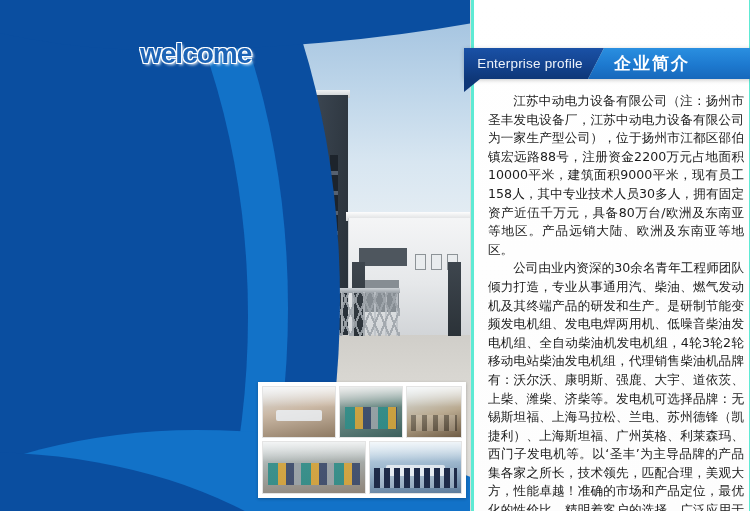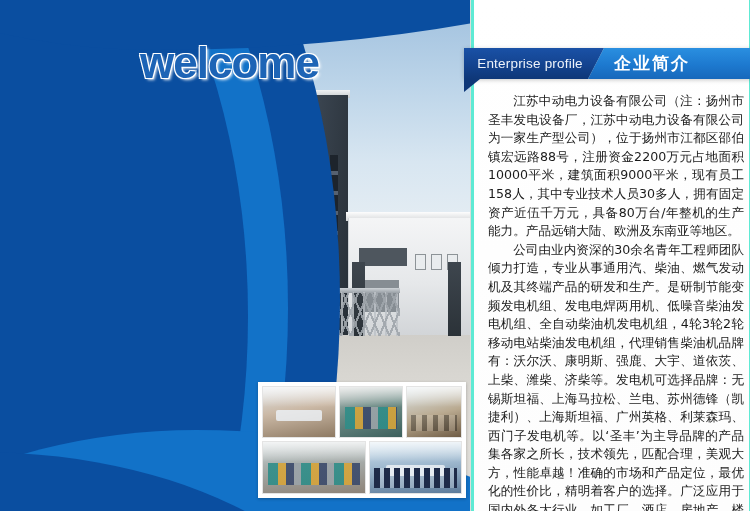--- a/index.html
+++ b/index.html
@@ -178,21 +178,21 @@
   }
   .bottom-wave-dark{
     position:absolute; left:-320px; top:452px; width:700px; height:330px;
     border-radius:60% 80% 0 0 / 100% 100% 0 0;
     background:#0a4ea0;
   }
 
   
   .welcome{
     position:absolute; left:140px; top:38px;
-    font-size:44px; font-weight:bold; color:#1d64b6;
+    font-size:28px; font-weight:bold; color:#1d64b6;
     letter-spacing:-1px;
     text-shadow:
       1px 1px 0 #ffffff, -1px -1px 0 #ffffff,
       1px -1px 0 #ffffff, -1px 1px 0 #ffffff,
       2px 2px 3px rgba(255,255,255,.9);
   }
 
   
   .collage{
     position:absolute; left:258px; top:382px; width:208px; height:116px;
@@ -372,20 +372,20 @@
   <div class="right-panel">
     <div class="right-inner">
 
       <div class="banner">
         <div class="seg-en">Enterprise profile</div>
         <div class="seg-cn">企业简介</div>
       </div>
       <div class="banner-notch"></div>
 
       <div class="body-text">
-        <p>江苏中动电力设备有限公司（注：扬州市圣丰发电设备厂，江苏中动电力设备有限公司为一家生产型公司），位于扬州市江都区邵伯镇宏远路88号，注册资金2200万元占地面积10000平米，建筑面积9000平米，现有员工158人，其中专业技术人员30多人，拥有固定资产近伍千万元，具备80万台/年整机的生产能力。产品远销大陆、欧洲及东南亚等地区。</p>
+        <p>江苏中动电力设备有限公司（注：扬州市圣丰发电设备厂，江苏中动电力设备有限公司为一家生产型公司），位于扬州市江都区邵伯镇宏远路88号，注册资金2200万元占地面积10000平米，建筑面积9000平米，现有员工158人，其中专业技术人员30多人，拥有固定资产近伍千万元，具备80万台/欧洲及东南亚等地区。产品远销大陆、欧洲及东南亚等地区。</p>
         <p>公司由业内资深的30余名青年工程师团队倾力打造，专业从事通用汽、柴油、燃气发动机及其终端产品的研发和生产。是研制节能变频发电机组、发电电焊两用机、低噪音柴油发电机组、全自动柴油机发电机组，4轮3轮2轮移动电站柴油发电机组，代理销售柴油机品牌有：沃尔沃、康明斯、强鹿、大宇、道依茨、上柴、潍柴、济柴等。发电机可选择品牌：无锡斯坦福、上海马拉松、兰电、苏州德锋（凯捷利）、上海斯坦福、广州英格、利莱森玛、西门子发电机等。以‘圣丰’为主导品牌的产品集各家之所长，技术领先，匹配合理，美观大方，性能卓越！准确的市场和产品定位，最优化的性价比，精明着客户的选择。广泛应用于国内外各大行业，如工厂、酒店、房地产、楼宇、铁路、石油、矿山、电信系统等。</p>
       </div>
 
     </div>
   </div>
 
 </div>
 
 </body></html>

